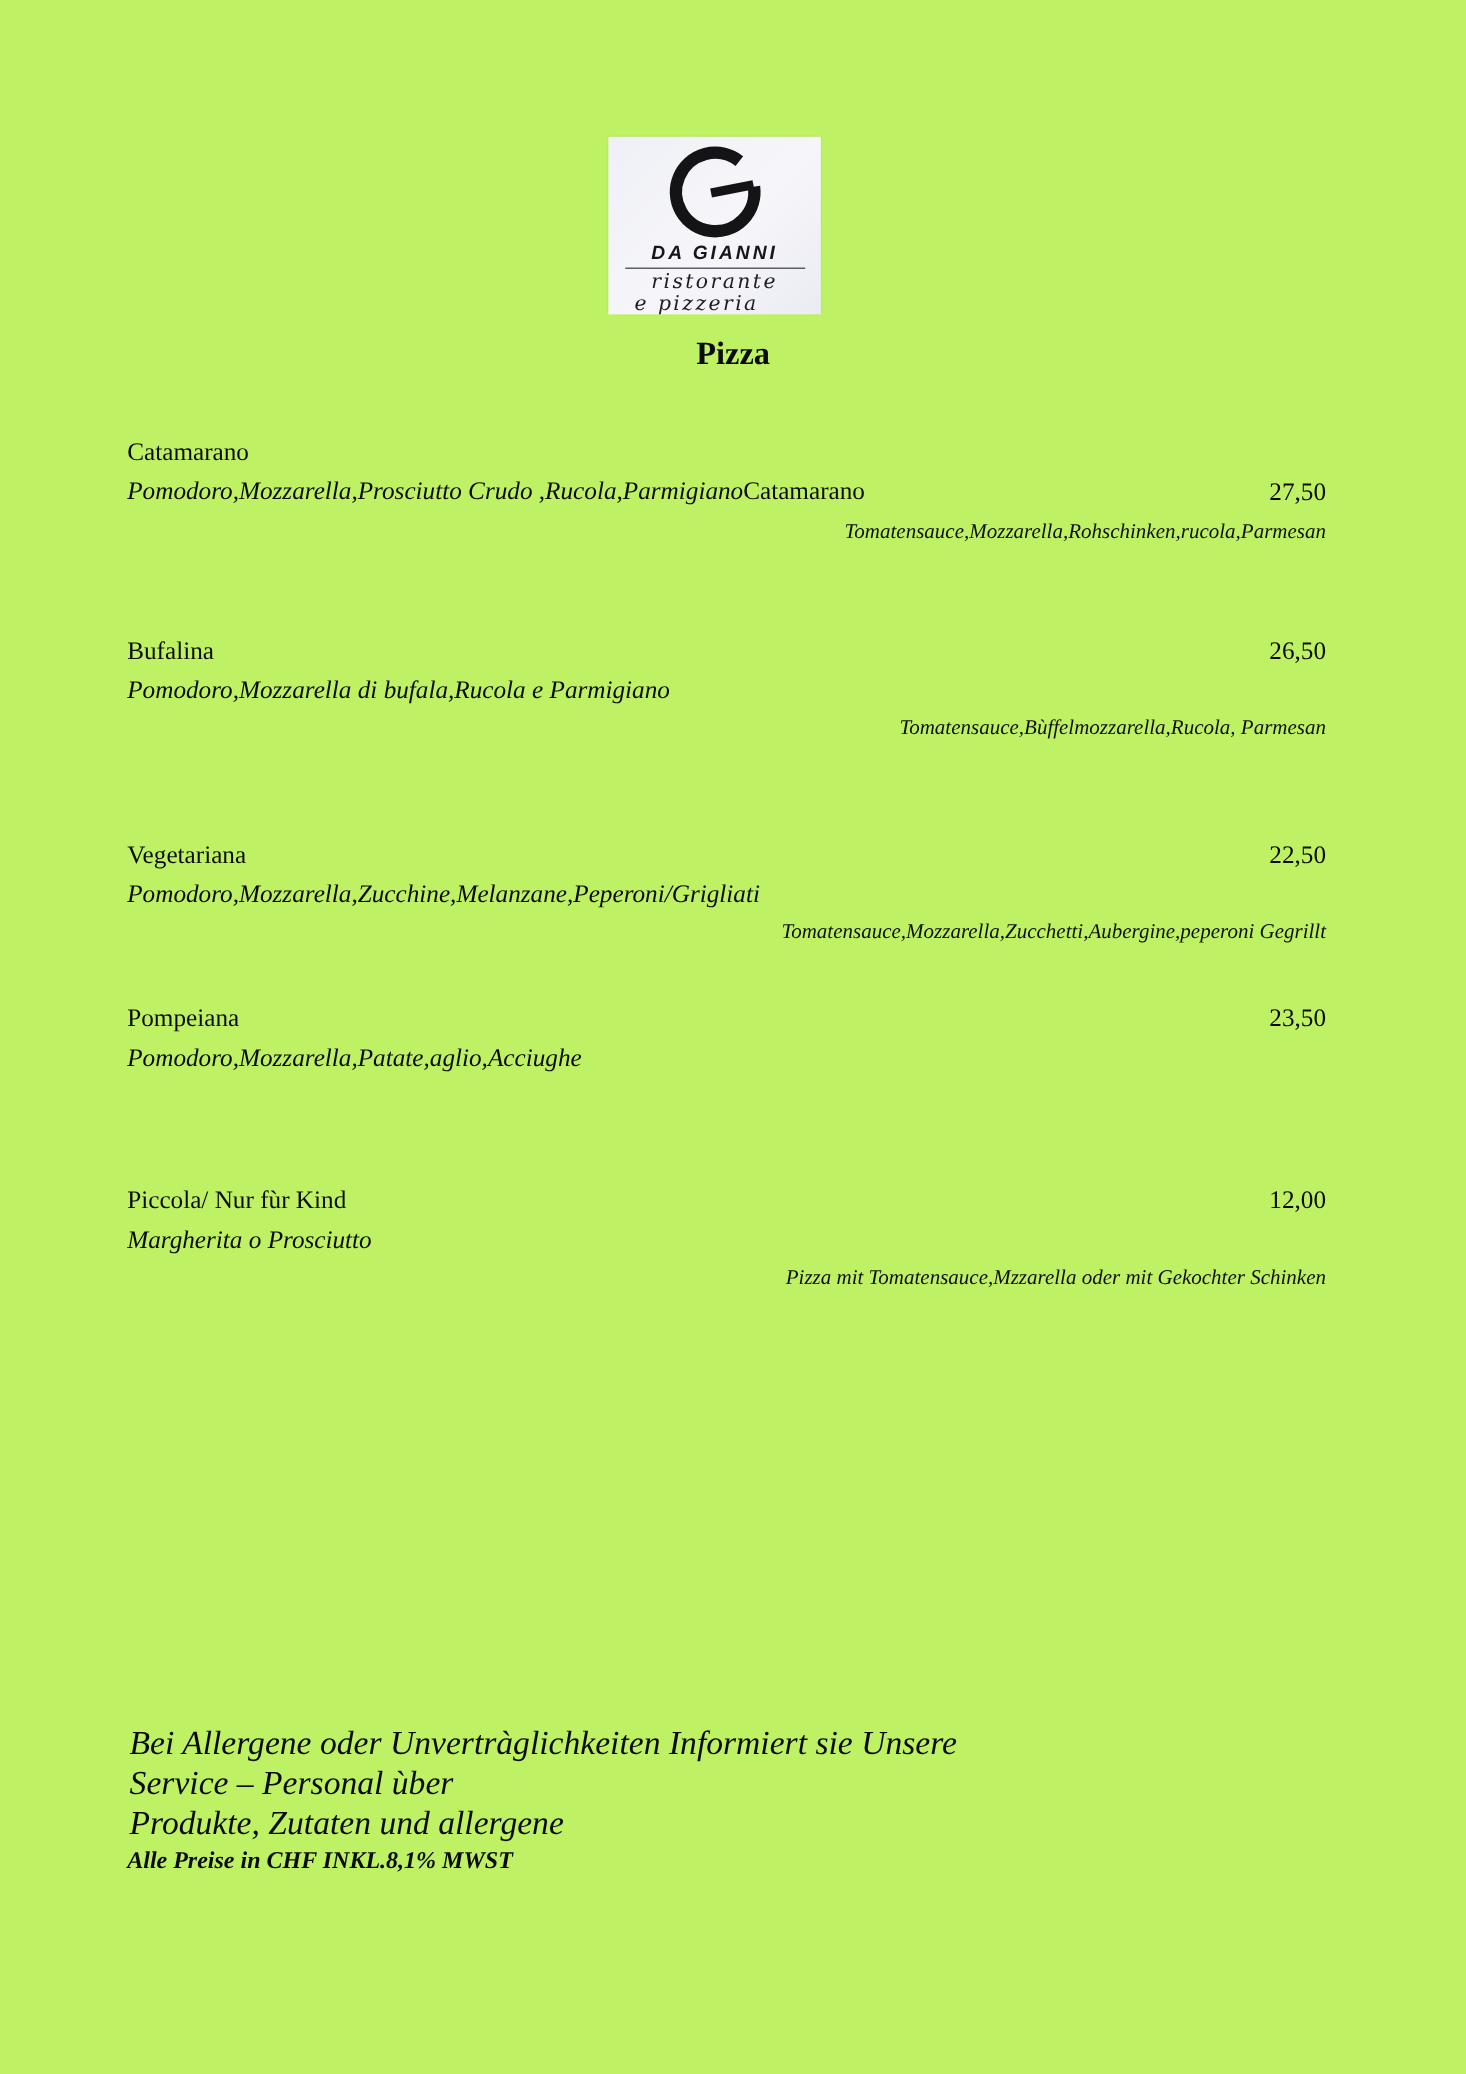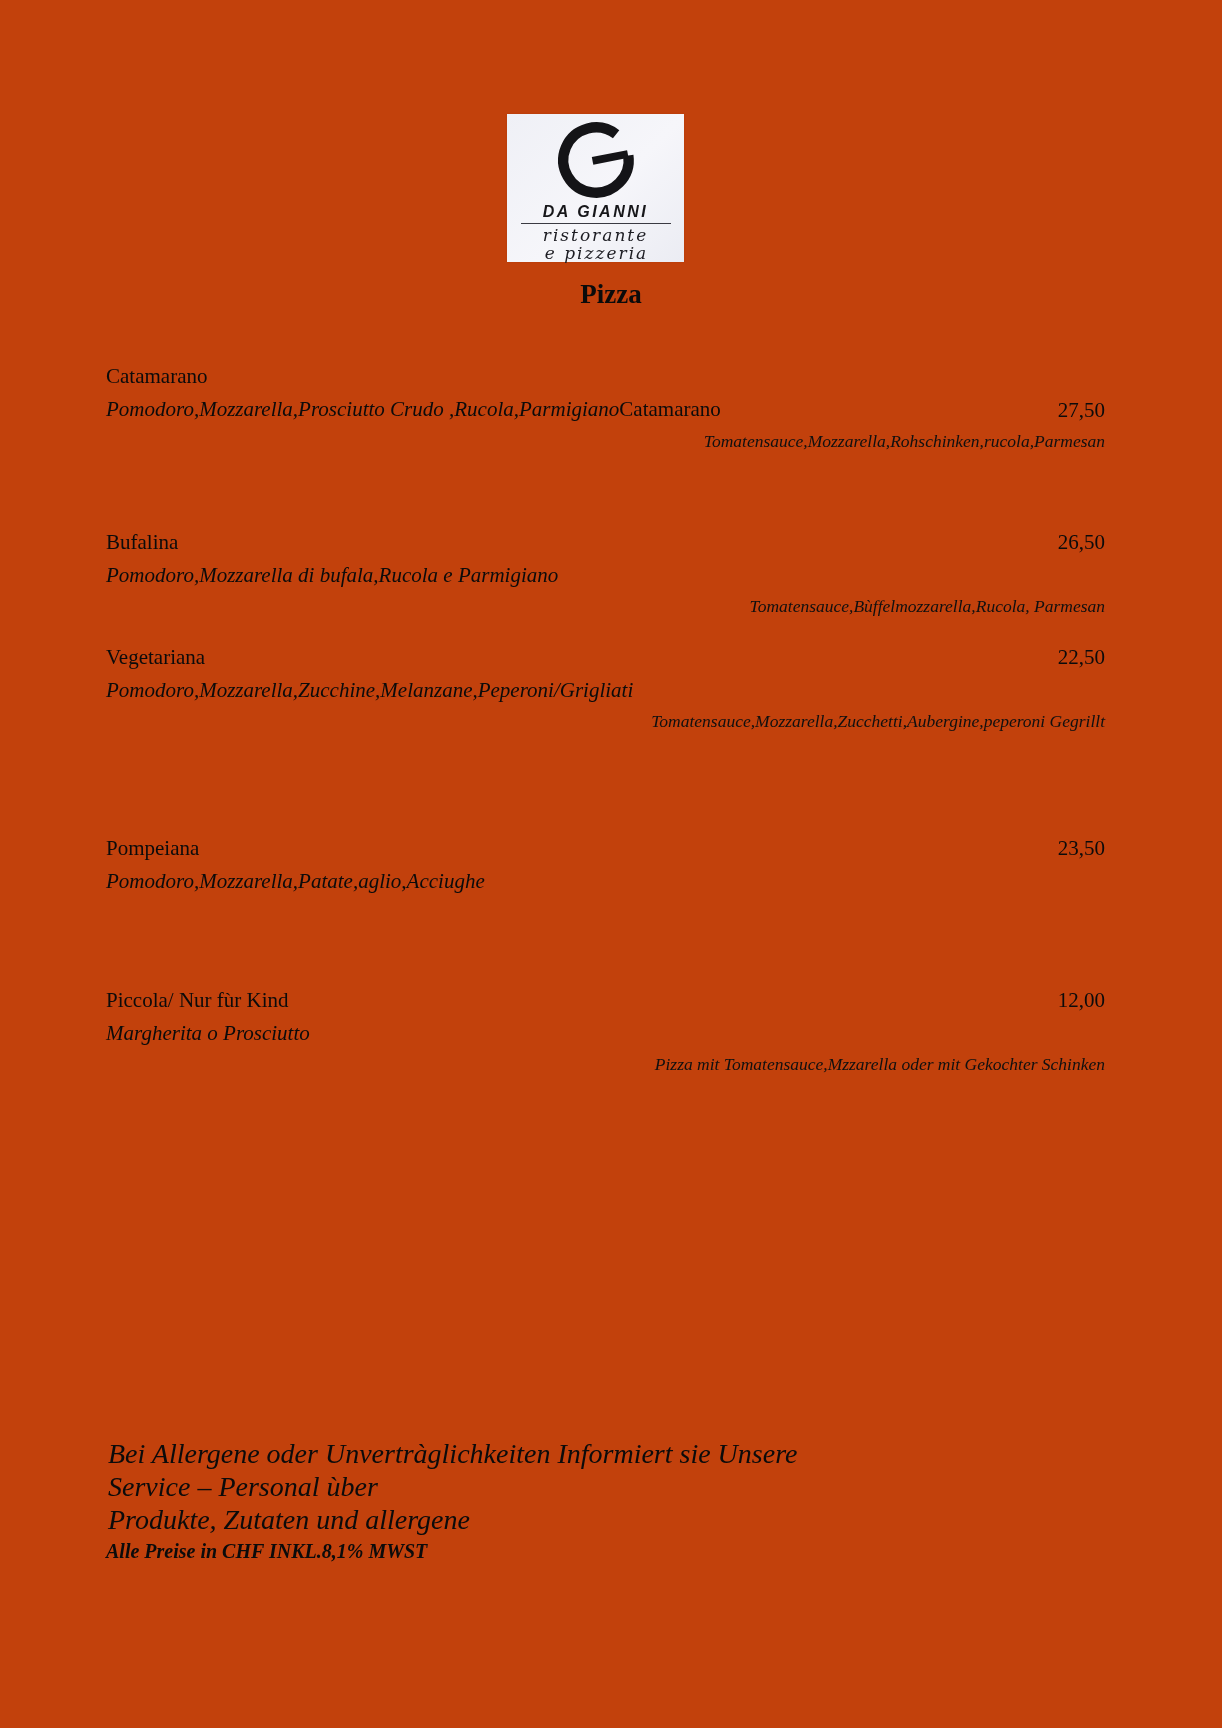--- a/index.html
+++ b/index.html
@@ -1,19 +1,19 @@
 <!DOCTYPE html>
 <html><head>
 <meta charset="utf-8">
 <style>
   html,body { margin:0; padding:0; background:#ffffff; }
   .page {
     position:relative;
     width:1222px; height:1728px;
-    background:#c2410c;
+    background:#bef264;
     font-family:"Liberation Serif", serif;
     color:#111111;
     overflow:hidden;
   }
 
   
   .logo-box {
     position:absolute; left:507px; top:114px;
     width:177px; height:148px;
     background:linear-gradient(135deg,#eff0f6 0%,#f6f6fa 55%,#ebecf3 100%);
@@ -24,21 +24,21 @@
   .logo-brand {
     font-family:"Liberation Sans", sans-serif;
     font-weight:bold; font-style:italic;
     font-size:16px; letter-spacing:2.5px;
     color:#17171a; line-height:17px; margin-top:0px;
   }
   .logo-divider { width:150px; border-top:1px solid #3a3a42; margin-top:3px; }
   .logo-script {
     font-family:"DejaVu Serif", serif;
     font-style:italic; font-size:17px; letter-spacing:2px;
-    color:#1c1c22; line-height:18px; margin-top:2px; text-align:right;
+    color:#1c1c22; line-height:18px; margin-top:2px; text-align:left;
   }
   .logo-script .l2 { display:block; margin-left:-14px; }
 
   
   .menu-title {
     position:absolute; top:279px; left:0; width:1222px;
     text-align:center; font-weight:bold; font-size:27px; color:#0b0b0b;
   }
 
   
@@ -95,21 +95,21 @@
     <div class="row">
       <span class="nm">Bufalina</span>
       <span class="pr">26,50</span>
     </div>
     <div class="row">
       <span class="it-line">Pomodoro,Mozzarella di bufala,Rucola e Parmigiano</span>
     </div>
     <div class="de-line">Tomatensauce,Bùffelmozzarella,Rucola, Parmesan</div>
   </div>
 
-  <div class="item" style="top:641px">
+  <div class="item" style="top:696px">
     <div class="row">
       <span class="nm">Vegetariana</span>
       <span class="pr">22,50</span>
     </div>
     <div class="row">
       <span class="it-line">Pomodoro,Mozzarella,Zucchine,Melanzane,Peperoni/Grigliati</span>
     </div>
     <div class="de-line">Tomatensauce,Mozzarella,Zucchetti,Aubergine,peperoni Gegrillt</div>
   </div>
 

